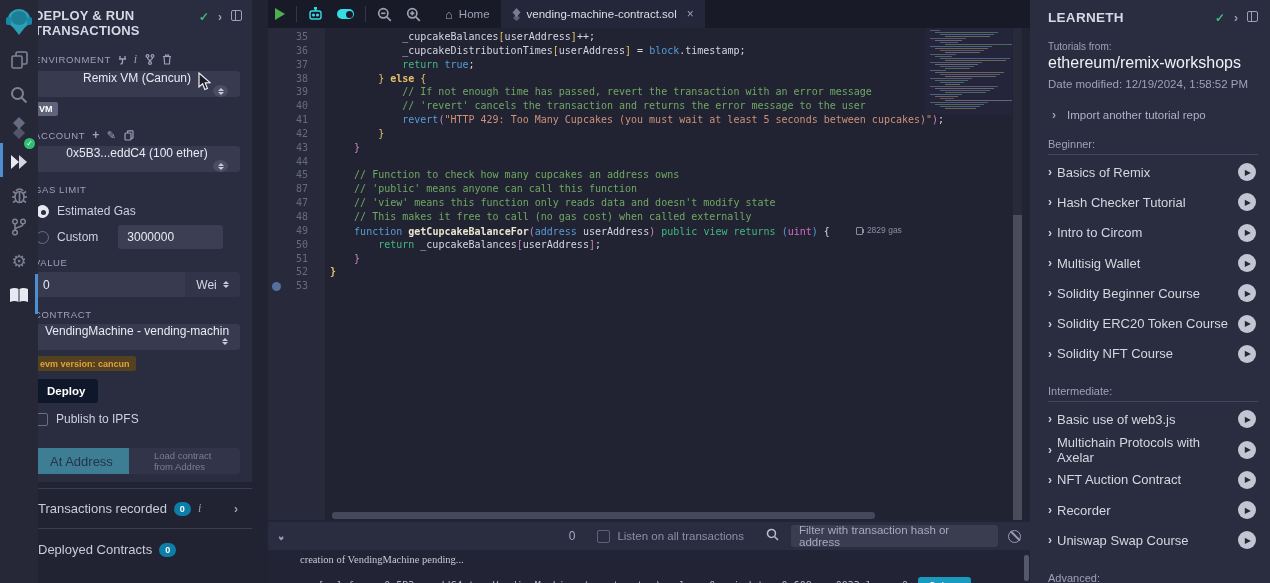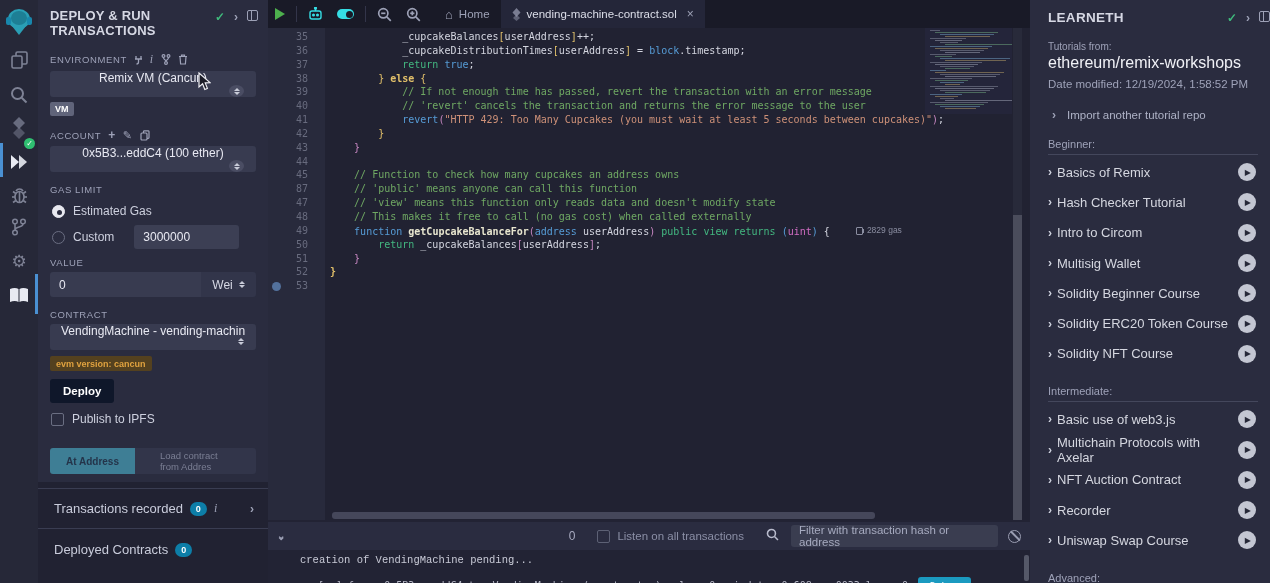--- a/index.html
+++ b/index.html
@@ -10,21 +10,21 @@
   
   .iconbar { position:absolute; left:0; top:0; width:38px; height:583px; background:#262838; z-index:5; }
   .ibar-item { position:absolute; left:0; width:38px; height:30px; display:flex; align-items:center; justify-content:center; color:#7e8295; }
   .ibar-item svg { display:block; }
   .ibar-item.active { color:#e8eaf2; }
   .active-bar-left { position:absolute; left:0; top:-4px; width:3px; height:34px; background:#4a90d2; }
   .active-bar-right { position:absolute; right:0; top:-6px; width:3px; height:40px; background:#4a90d2; }
   .badge-check { position:absolute; right:3px; bottom:-3px; width:11px; height:11px; border-radius:50%; background:#2fbf71; color:#fff; font-size:8px; line-height:11px; text-align:center; }
 
   
-  .sidepanel { position:absolute; left:38px; top:0; width:230px; height:482px; background:#2a2c3f; color:#d6d8e4; z-index:4; }
+  .sidepanel { position:absolute; left:22px; top:0; width:230px; height:482px; background:#2a2c3f; color:#d6d8e4; z-index:4; }
   .sp-header { display:flex; padding:8px 10px 4px 12px; }
   .sp-title { font-size:13px; font-weight:bold; line-height:15px; letter-spacing:.2px; width:150px; }
   .sp-hicons { display:flex; gap:9px; margin-left:auto; align-items:flex-start; padding-top:2px; }
   .ck { color:#3fba7c; font-size:12px; font-weight:bold; }
   .chev { color:#9da1b6; font-size:12px; font-weight:bold; }
   .winicon { width:11px; height:11px; border:1.5px solid #9da1b6; border-radius:2px; position:relative; }
   .winicon::after { content:""; position:absolute; right:2px; top:0; bottom:0; width:3px; border-left:1.5px solid #9da1b6; }
   .sp-label { font-size:9.5px; letter-spacing:.6px; color:#9ea2b8; margin:10px 12px 4px 12px; display:flex; align-items:center; gap:7px; }
   .sp-label .mini { color:#9ea2b8; display:flex; gap:7px; align-items:center; }
   .dd { margin:0 12px; background:#383b50; border-radius:3px; height:26px; display:flex; align-items:center; padding:0 12px; font-size:12px; color:#e8e9f2; position:relative;flex-direction:column; }
@@ -38,21 +38,21 @@
   .radio.sel::after { content:""; position:absolute; left:4px; top:4px; width:5px; height:5px; border-radius:50%; background:#2a2c3f; }
   .custom-input { margin-left:12px; background:#3c3f54; border-radius:3px; height:24px; width:105px; display:flex; align-items:center; padding:0 9px; font-size:12px; color:#e8e9f2; }
   .value-row { display:flex; margin:0 12px; }
   .value-input { flex:1; background:#383b50; border-radius:3px 0 0 3px; height:25px; display:flex; align-items:center; padding:0 9px; font-size:12px; color:#e8e9f2; }
   .unit-dd { width:55px; background:#32354a; border-radius:0 3px 3px 0; height:25px; display:flex; align-items:center; justify-content:center; gap:6px; font-size:12px; color:#d6d8e4; }
   .evm-badge { display:inline-block; margin:6px 0 0 12px; background:#54411f; color:#e0a23f; font-size:9px; font-weight:bold; border-radius:2px; padding:2.5px 6px; }
   .deploy-btn { margin:8px 0 0 12px; background:#0f172a; color:#fff; font-size:11.5px; font-weight:bold; border:none; border-radius:3px; padding:6px 13px; display:inline-block; }
   .pub-row { display:flex; align-items:center; gap:8px; margin:9px 12px 0 13px; font-size:12px; color:#cdd0de; }
   .cbox { width:13px; height:13px; border:1.5px solid #6a6e82; border-radius:2px; background:transparent; }
   .ataddr-row { display:flex; margin:22px 12px 0 12px; }
-  .ataddr-btn { background:#3e7e95; color:#24344a; font-size:10px; font-weight:bold; border-radius:3px 0 0 3px; height:26px; display:flex; align-items:center; padding:0 16px; }
+  .ataddr-btn { background:#3e7e95; color:#24344a; font-size:13px; font-weight:normal; border-radius:3px 0 0 3px; height:26px; display:flex; align-items:center; padding:0 16px; }
   .ataddr-input { flex:1; background:#32354a; border-radius:0 3px 3px 0; height:26px; display:flex; align-items:center; padding:0 25px; font-size:9.5px; color:#7b7f94; }
   .sp-divider { border-top:1px solid #3a3d52; margin-top:14px; }
   .tx-row { display:flex; align-items:center; gap:7px; padding:12px 14px 12px 16px; font-size:13px; color:#c9ccdb; border-bottom:1px solid #3a3d52; }
   .count-badge { background:#0d7ea8; color:#fff; font-size:9px; font-weight:bold; border-radius:8px; padding:2px 6px; }
   .i-ic { font-family:"Liberation Serif", serif; font-style:italic; font-size:12px; color:#9da1b6; }
   .tx-chev { margin-left:auto; color:#9da1b6; font-size:12px; font-weight:bold; }
   .dc-row { display:flex; align-items:center; gap:7px; padding:13px 14px 13px 16px; font-size:13px; color:#c9ccdb; }
 
   
   .main { position:absolute; left:268px; top:0; width:762px; height:583px; }
@@ -90,28 +90,28 @@
   
   .terminal { position:absolute; left:0; top:520px; width:762px; height:63px; background:#222334; overflow:hidden; }
   .term-bar { position:absolute; left:0; top:2px; width:762px; height:28px; background:#2a2c40; display:flex; align-items:center; padding:0 9px; }
   .dchev { color:#9da1b6; font-size:10px; line-height:5px; display:flex; flex-direction:column; font-weight:bold; }
   .term-count { margin-left:auto; color:#a8abc0; font-size:12px; }
   .term-listen { display:flex; align-items:center; gap:7px; margin-left:22px; color:#8b8fa6; font-size:11.5px; }
   .term-search { margin-left:22px; color:#b9bccd; }
   .filter-input { margin-left:12px; width:207px; height:22px; background:#3a3d50; border-radius:3px; display:flex; align-items:center; padding:0 8px; font-size:11.5px; color:#a6aabf; }
   .ban { margin-left:10px; width:13px; height:13px; border:1.5px solid #9a9db2; border-radius:50%; position:relative; }
   .ban::after { content:""; position:absolute; left:-0.5px; top:4.5px; width:13px; height:1.5px; background:#9a9db2; transform:rotate(45deg); }
-  .term-line { position:absolute; left:32px; top:34px; font-family:Liberation Mono, monospace; font-size:10.5px; color:#c8cad6; white-space:pre; }
+  .term-line { position:absolute; left:32px; top:34px; font-family:Liberation Serif, serif; font-size:10.5px; color:#c8cad6; white-space:pre; }
   .term-clip { position:absolute; left:50px; top:57px; font-family:"DejaVu Sans Mono", monospace; font-size:10px; color:#b8bac8; white-space:nowrap; display:flex; align-items:center; gap:10px; }
   .debug-btn { background:#1b9ac0; color:#fff; font-size:9.5px; padding:3px 12px; border-radius:3px; }
   .term-scroll { position:absolute; right:1px; top:35px; width:5px; height:26px; background:#555868; border-radius:2px; }
 
   
   .rightpanel { position:absolute; left:1030px; top:0; width:240px; height:583px; background:#2a2c3f; color:#d6d8e4; overflow:hidden; }
-  .rp-header { display:flex; align-items:center; padding:9px 0 2px 18px; }
+  .rp-header { display:flex; align-items:center; padding:9px 12px 2px 18px; }
   .rp-title { font-size:13.5px; font-weight:bold; letter-spacing:.3px; }
   .rp-sub { font-size:10px; color:#9ea2b8; margin:14px 0 2px 18px; }
   .rp-repo { font-size:16px; color:#f0f1f6; margin-left:18px; }
   .rp-date { font-size:11.5px; color:#9ea2b8; margin:6px 0 0 18px; }
   .rp-import { display:flex; align-items:center; gap:11px; margin:18px 0 0 22px; font-size:11.5px; color:#aeb2c6; }
   .rp-section { font-size:11px; color:#9ea2b8; margin:16px 0 4px 18px; }
   .rp-hr { border-top:1px solid #44475c; margin:0 12px 2px 18px; }
   .rp-item { display:flex; align-items:center; margin:0 14px 0 18px; height:30.3px; font-size:13px; color:#d5d7e0; }
   .rp-item .ichev { font-weight:bold; margin-right:5px; color:#cfd2de; font-size:12px; }
   .playbtn { margin-left:auto; width:18px; height:18px; border-radius:50%; background:#c3c6d2; display:flex; align-items:center; justify-content:center; }

